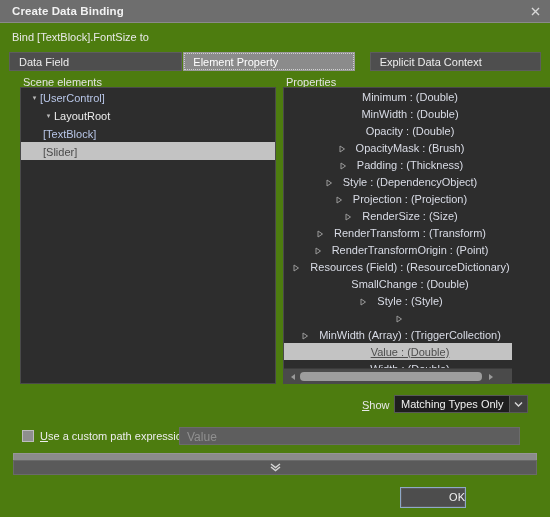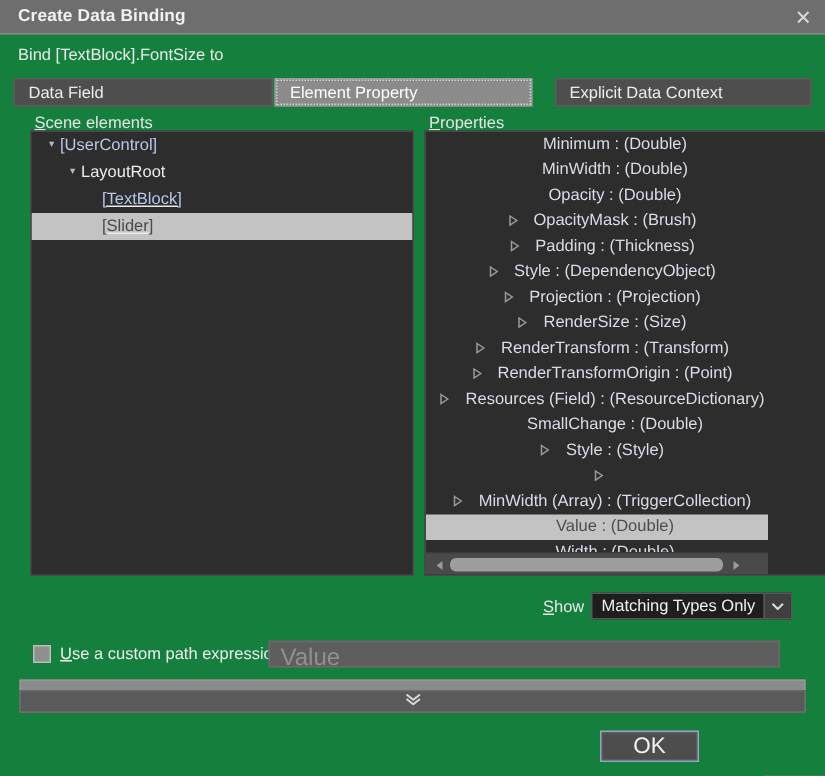--- a/index.html
+++ b/index.html
@@ -15,21 +15,21 @@
     font-size: 11px;
     color: #e8e8e8;
     -webkit-font-smoothing: antialiased;
   }
 
   .dialog {
     position: absolute;
     left: 0; top: 0;
     width: 550px;
     height: 517px;
-    background: #15803d;
+    background: #4d7c0f;
     box-sizing: border-box;
   }
 
   
   .titlebar {
     position: absolute;
     left: 0; top: 0;
     width: 550px;
     height: 22px;
     background: #6e6e6e;
@@ -134,21 +134,21 @@
     width: 11px;
     text-align: center;
     font-size: 7px;
     color: #b9b9b9;
     vertical-align: middle;
     line-height: 18px;
   }
   .tree-row .lbl { vertical-align: middle; }
   .tree-row.d0 { padding-left: 8px; }
   .tree-row.d1 { padding-left: 22px; }
-  .tree-row.d2 { padding-left: 47px; text-decoration: underline; }
+  .tree-row.d2 { padding-left: 22px; }
   .tree-row.bracketed .lbl { color: #b8c6e8; }
   .tree-row.selected {
     background: #c3c3c3;
   }
   .tree-row.selected .lbl { color: #4a4a4a; }
 
   
   .props-list {
     position: absolute;
     left: 0; top: 0;
@@ -174,21 +174,21 @@
     vertical-align: middle;
   }
   .prop-row .arrow svg { vertical-align: middle; }
   .prop-row .ptxt {
     vertical-align: middle;
     padding-left: 5px;
   }
   .prop-row.selected {
     background: #c3c3c3;
   }
-  .prop-row.selected .ptxt { color: #4e4e4e; }
+  .prop-row.selected .ptxt { color: #4e4e4e; text-decoration: underline; }
 
   
   .vscroll {
     position: absolute;
     right: 0; top: 0;
     width: 16px;
     height: 281px;
     background: #4a4a4a;
     border-left: 1px solid #3b3b3b;
     box-sizing: border-box;
@@ -296,21 +296,21 @@
     position: absolute;
     left: 179px; top: 427px;
     width: 341px; height: 18px;
     background: #5e5e5e;
     border: 1px solid #6b6b6b;
     box-sizing: border-box;
   }
   .cpath-input .ph {
     position: absolute;
     left: 7px; top: 2px;
-    font-size: 16px;
+    font-size: 12px;
     color: #909090;
   }
 
   
   .expander-wrap {
     position: absolute;
     left: 13px; top: 453px;
     width: 524px; height: 22px;
     background: #8b8b8b;
     border: 1px solid #969696;
@@ -329,23 +329,23 @@
     cursor: default;
   }
 
   
   .btn {
     position: absolute;
     height: 21px;
     background: #4d4d4d;
     border: 1px solid #666666;
     box-sizing: border-box;
-    font-size: 15px;
+    font-size: 11px;
     color: #f0f0f0;
-    text-align: center;
+    text-align: right;
     line-height: 19px;
     cursor: default;
   }
   .btn.ok {
     left: 400px; top: 487px;
     width: 66px;
     border: 1px solid #8fa8c8;
     box-shadow: inset 0 0 0 1px #5a5a5a;
   }
   .btn.cancel {

